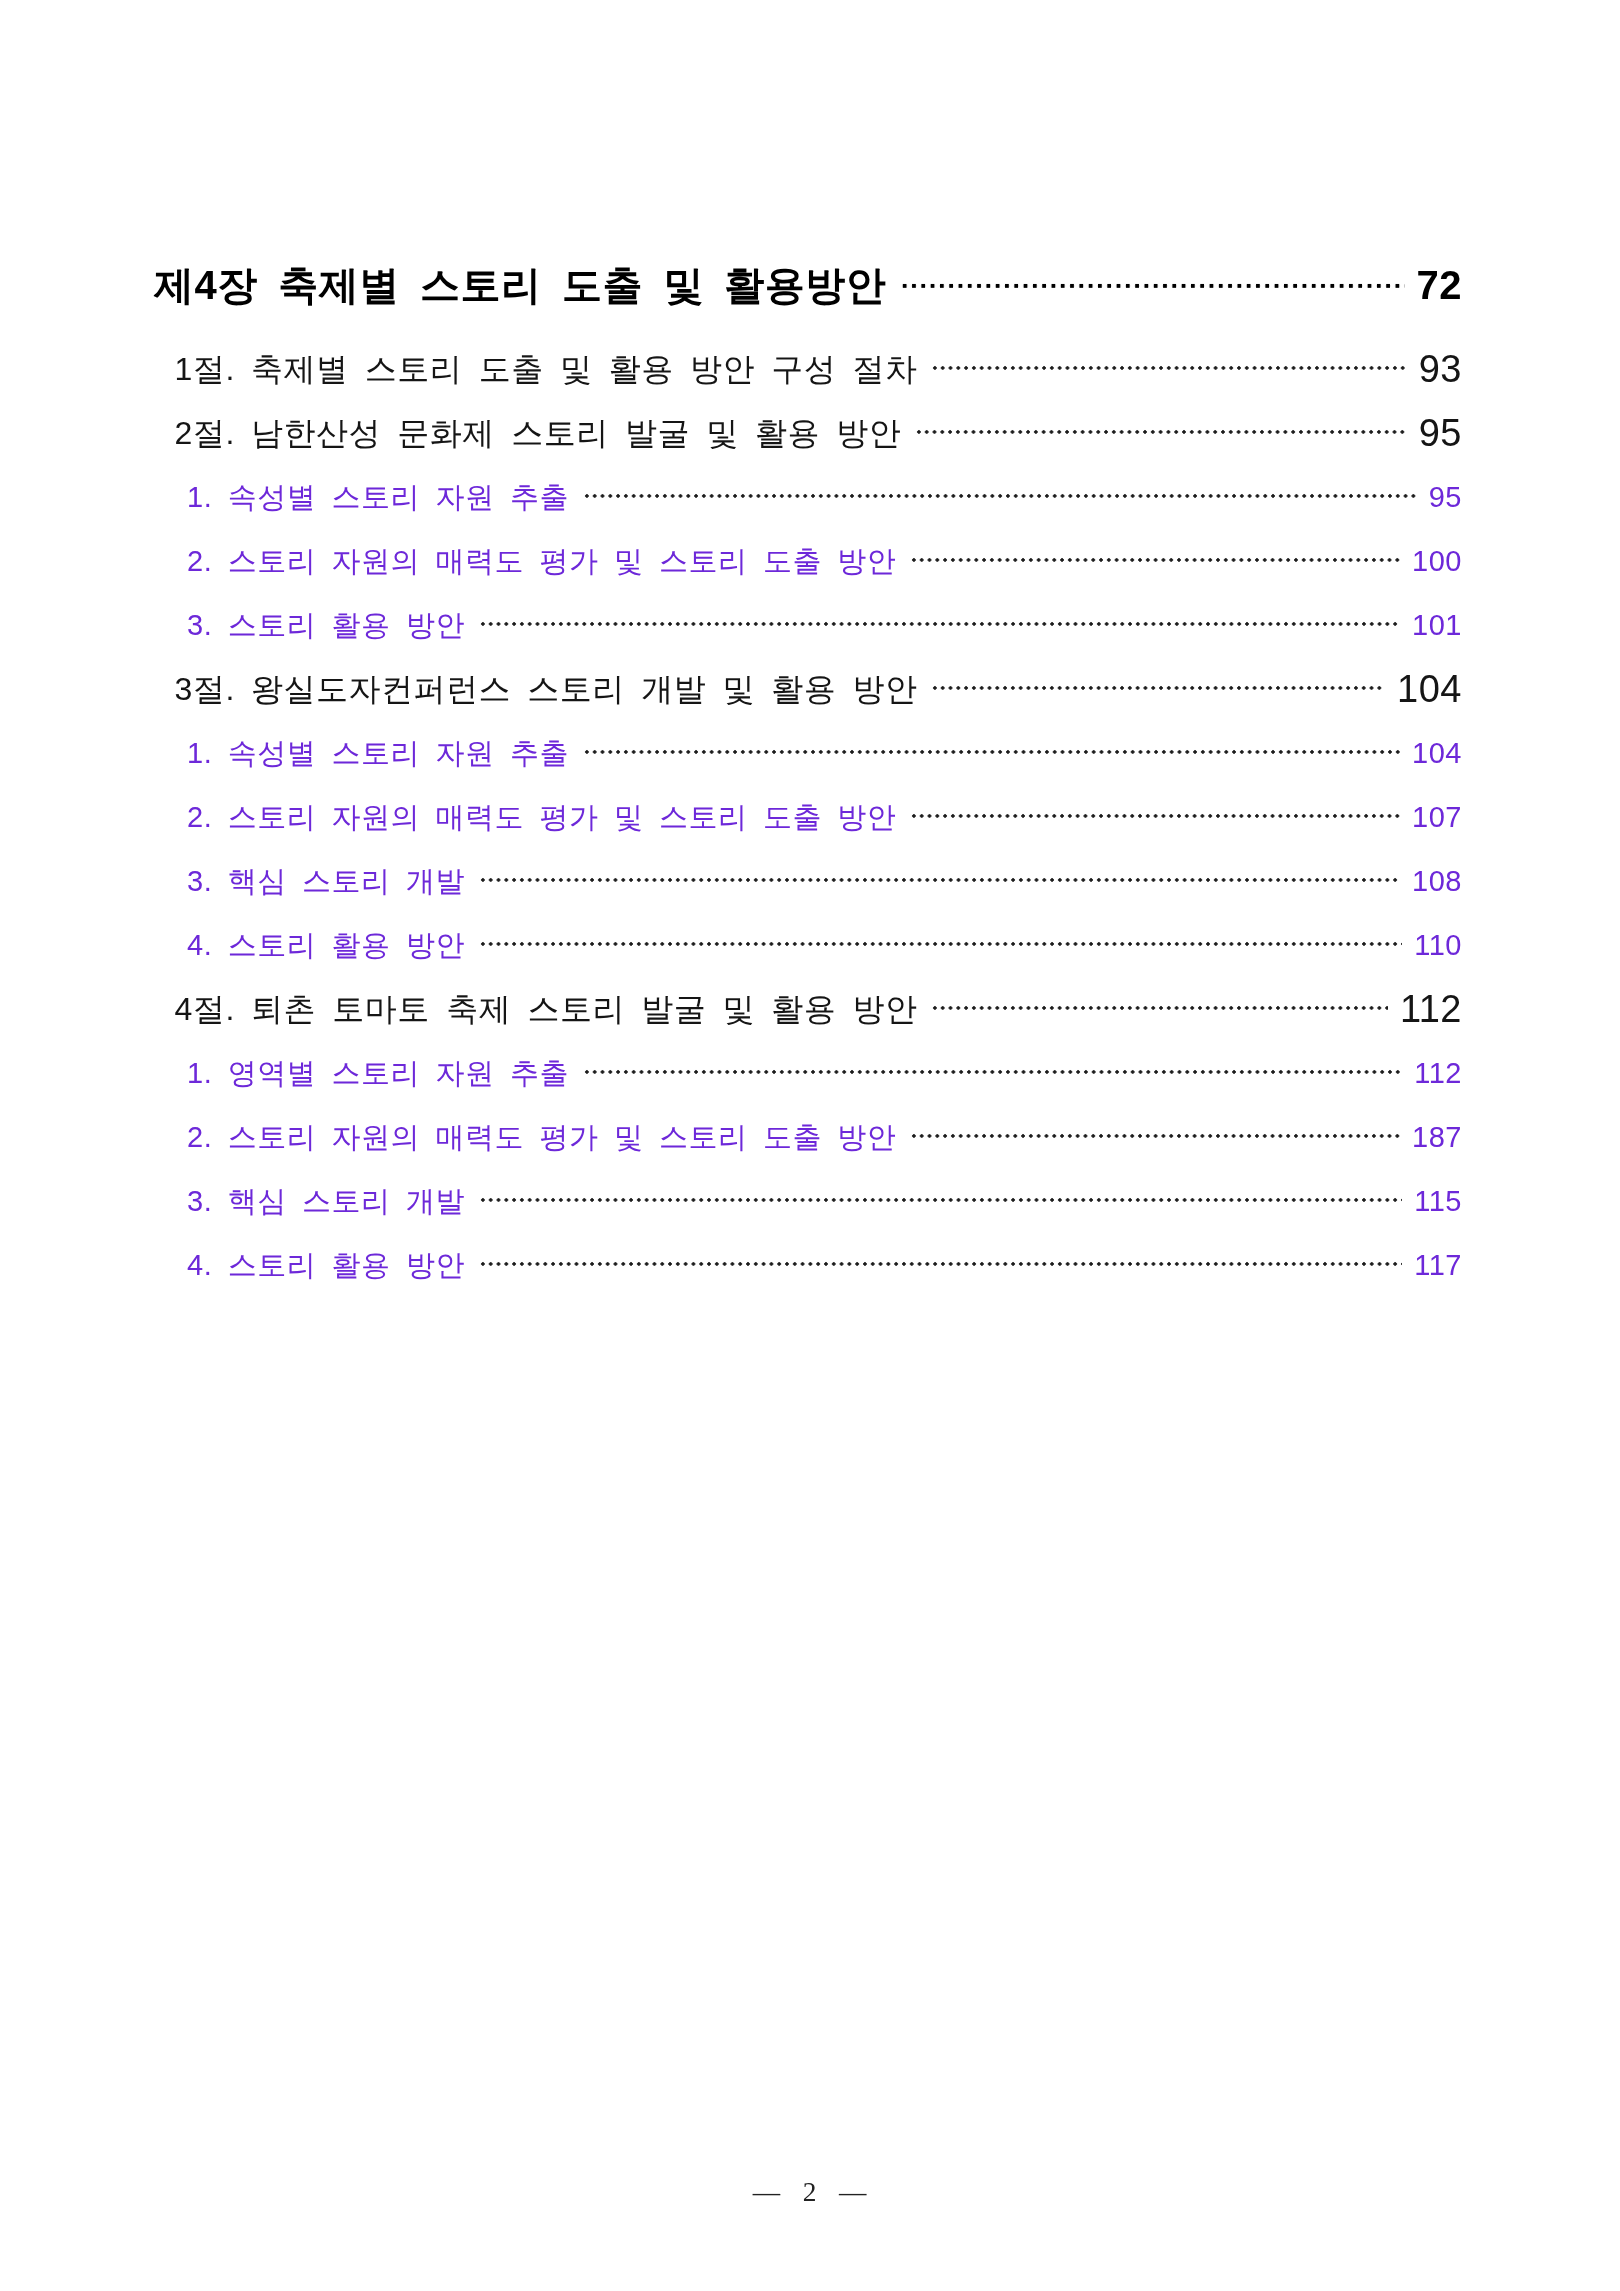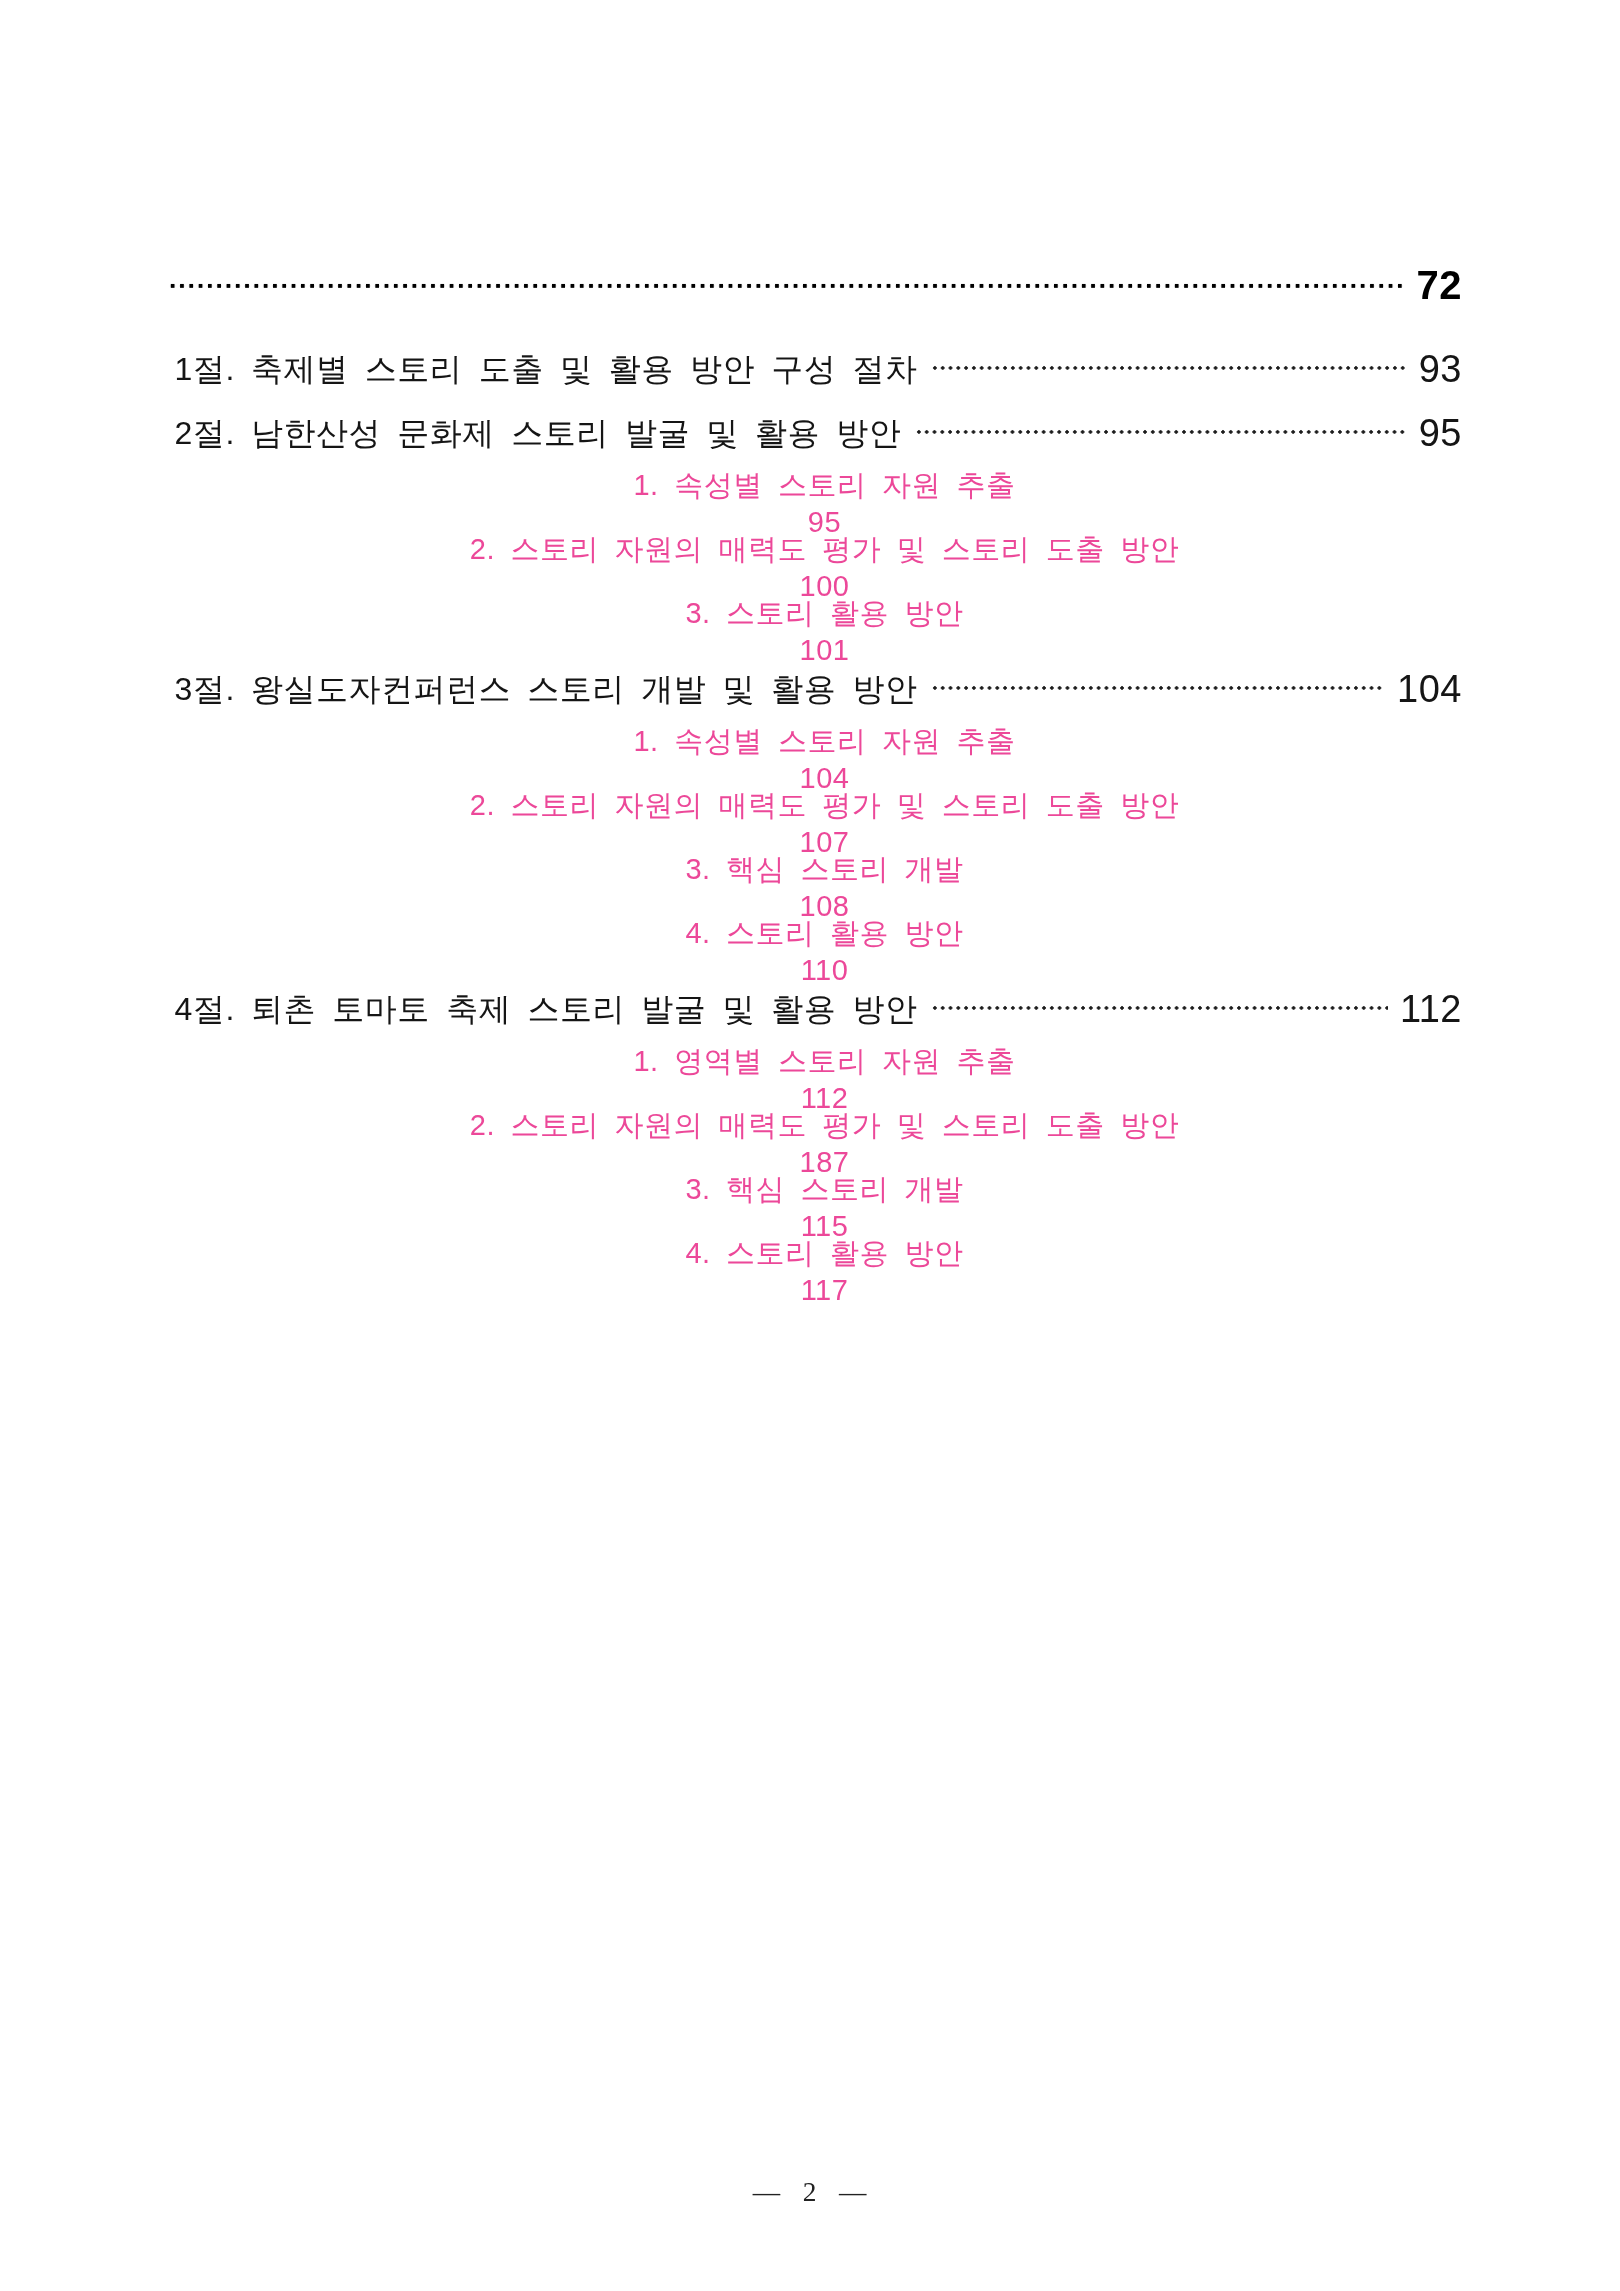--- a/index.html
+++ b/index.html
@@ -47,22 +47,21 @@
     word-spacing: 6.9px;
   }
   .entry.section {
     font-size: 32px;
     padding-left: 20.6px;
     color: #151515;
   }
   .entry.item {
     font-size: 29px;
     padding-left: 33px;
-    color: #ec4899;
-    flex-direction: column;
+    color: #6d28d9;
   }
   .label {
     flex: 0 0 auto;
   }
   .dots {
     flex: 1 1 auto;
     height: 5.9px;
     margin: 0 11.8px 0 13.7px;
     transform: translateY(-2px);
     background-image: radial-gradient(circle, #1a1a1a 1.5px, transparent 1.8px);
@@ -101,20 +100,21 @@
   }
 </style>
 </head>
 <body>
 
 <div class="sheet">
 
   <div class="toc">
 
     <div class="row chapter-row">
+      <span class="label">제4장 축제별 스토리 도출 및 활용방안</span>
       <span class="dots"></span>
       <span class="page-num">72</span>
     </div>
 
     <div id="entries">
       <div class="row entry section">
         <span class="label">1절. 축제별 스토리 도출 및 활용 방안 구성 절차</span>
         <span class="dots"></span>
         <span class="page-num">93</span>
       </div>

